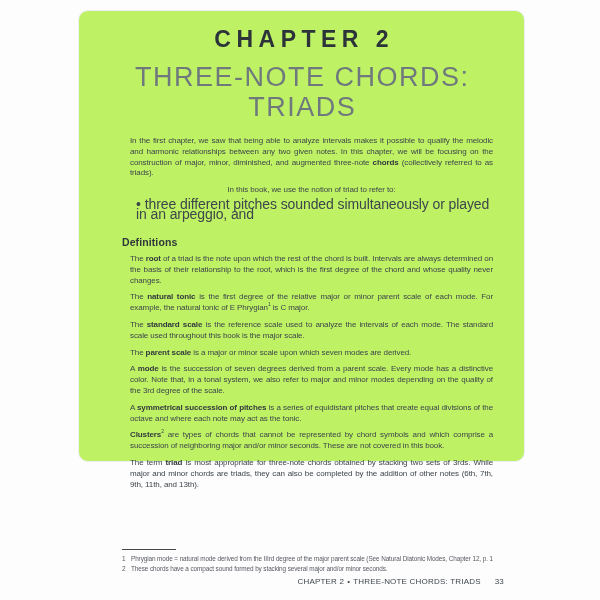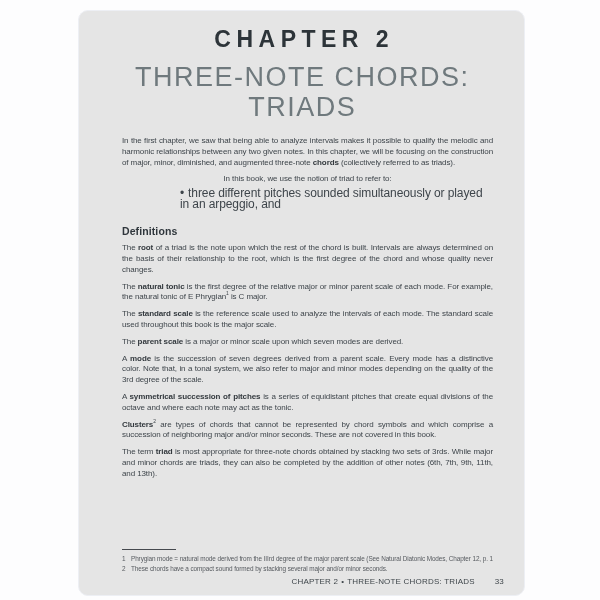--- a/index.html
+++ b/index.html
@@ -3,63 +3,63 @@
 <meta charset="utf-8">
 <style>
   html, body { margin:0; padding:0; }
   body {
     width:600px; height:600px; overflow:hidden;
     background:#fdfdfe;
     font-family:"Liberation Sans","DejaVu Sans",sans-serif;
   }
   .canvas { position:relative; width:600px; height:600px; }
   .page {
-    position:absolute; left:78px; top:10px; width:447px; height:586px;
+    position:absolute; left:78px; top:10px; width:447px; height:452px;
     box-sizing:border-box;
-    background:#e5e5e5;
+    background:#bef264;
     border:1px solid #edeff4;
     border-radius:10px;
   }
   .page-header { text-align:center; margin-top:15px; }
   .chapter-title {
     margin:0; font-size:23px; line-height:26px; font-weight:700;
     letter-spacing:5.5px; text-indent:5.5px; color:#2d3439;
   }
   .chapter-subtitle {
     margin-top:10px; font-size:27px; line-height:30px; font-weight:400;
     letter-spacing:1.5px; text-indent:1.5px; color:#6f797d;
   }
   .body-copy { margin:14px 31px 0 43px; }
   .para {
-    margin:0 0 6px 0; font-size:8px; line-height:10.8px;
+    margin:0 0 6px 8px; font-size:8px; line-height:10.8px;
     text-align:justify; color:#3e454b; letter-spacing:-0.1px;
   }
   .para .b { font-weight:700; color:#33393e; }
   .para sup, .bullet-text sup { font-size:5px; line-height:0; }
   .lead-in { margin-bottom:3px; text-align:center; }
   .bullets { list-style:none; margin:0; padding:0 0 0 14px; }
-  .bullet-item { font-size:12px; line-height:10.5px; color:#3e454b; letter-spacing:-0.1px;margin-left:44px; }
+  .bullet-item { font-size:14px; line-height:10.5px; color:#3e454b; letter-spacing:-0.1px; }
   .dot { margin-right:4px; }
   .defs-heading {
     margin:16px 0 6px 0; font-size:10.5px; font-weight:700;
     color:#2f363c; letter-spacing:0.1px;
   }
   .footnotes { position:absolute; left:43px; top:538px; right:31px; color:#565a5f; }
   .fn-rule { width:54px; height:1px; background:#45494e; margin-bottom:4px; }
   .fn {
     font-size:6.4px; line-height:9.6px; letter-spacing:-0.1px;
     white-space:nowrap; overflow:hidden;
   }
   .fn-num { display:inline-block; width:9px; }
   .page-footer {
     position:absolute; right:20px; top:566px; white-space:nowrap;
     font-size:8px; color:#3f464b; letter-spacing:0.2px; font-weight:500;
   }
   .footer-sep { margin:0 3px; }
-  .page-num { margin-left:20px; }
+  .page-num { margin-left:14px; }
 </style>
 </head>
 <body>
 
 <div class="canvas">
   <div class="page">
 
     <header class="page-header">
       <h1 class="chapter-title">CHAPTER 2</h1>
       <div class="chapter-subtitle">

